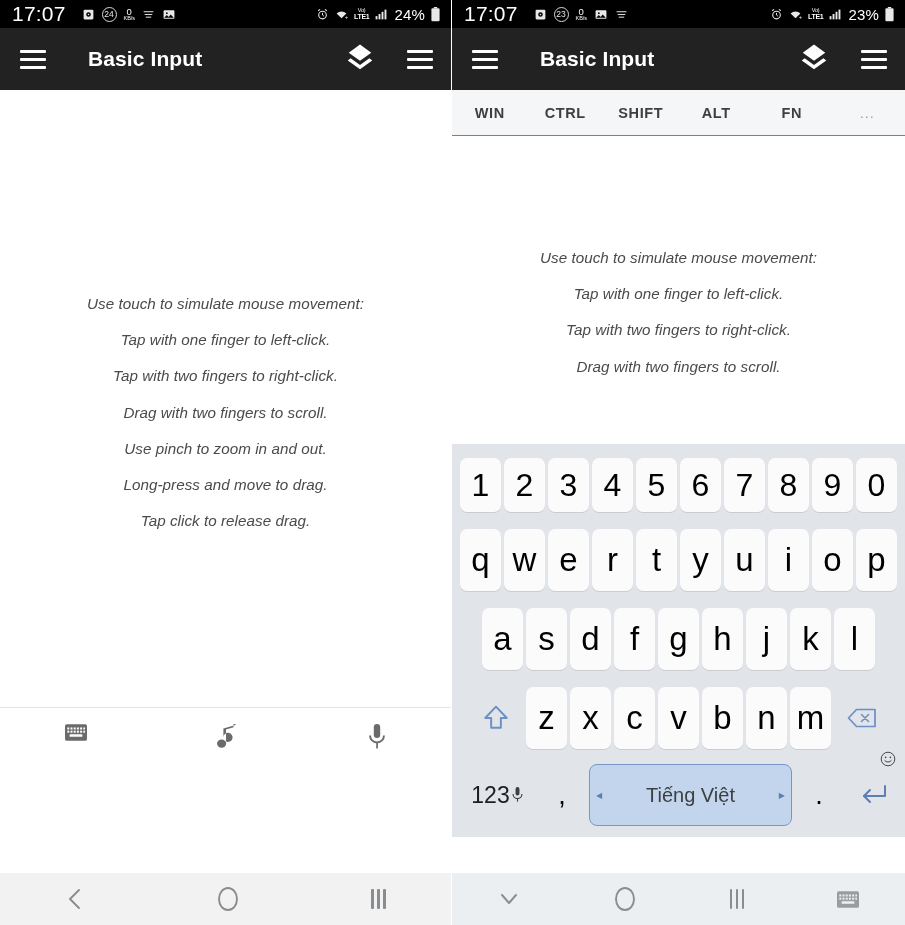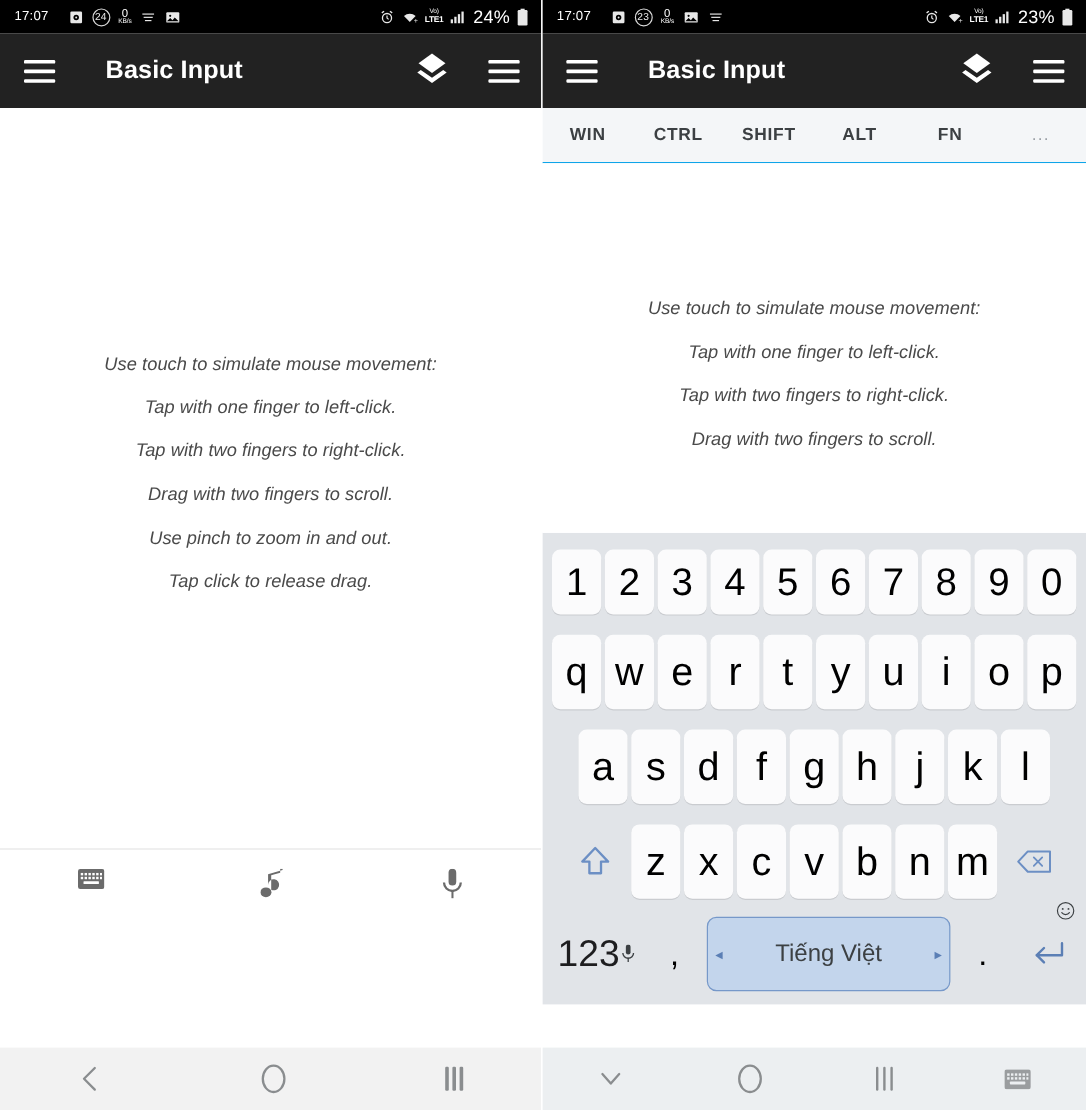--- a/index.html
+++ b/index.html
@@ -13,21 +13,21 @@
   .phone { position: relative; height: 925px; overflow: hidden; background:#fff; }
   .phone.left  { width: 452px; border-right: 1px solid #ffffff; }
   .phone.right { width: 453px; }
 
   
   .statusbar {
     height: 28px; background: #000000; color: #ffffff;
     display: flex; align-items: center; padding: 0 10px 0 12px;
     font-size: 15px; letter-spacing: .2px;
   }
-  .sb-time { font-size: 11px; font-weight: 400; margin-right: 9px; }
+  .sb-time { font-size: 21px; font-weight: 400; margin-right: 9px; }
   .sb-left { display: flex; align-items: center; gap: 7px; flex: 1; }
   .sb-right { display: flex; align-items: center; gap: 5px; }
   .sb-ico { display:flex; align-items:center; justify-content:center; }
   .sb-ico svg { display: block; }
   .circ-num {
     width: 15px; height: 15px; border: 1.3px solid #d8d8d8; border-radius: 50%;
     font-size: 8.5px; display: flex; align-items: center; justify-content: center;
     color: #e8e8e8; line-height: 1;
   }
   .netspeed { display: flex; flex-direction: column; align-items: center; line-height: 1; }
@@ -107,21 +107,21 @@
   .krow.r2 { padding-left: 0; }
   .krow.r3 .key  { width: 41px; height: 62px; margin: 0 1.5px; font-size: 33px; }
   .fnkey {
     background: transparent; box-shadow: none; display: flex;
     align-items: center; justify-content: center; cursor: pointer;
   }
   .shiftkey { width: 58px; height: 62px; }
   .bskey { width: 58px; height: 62px; }
   .k123 {
     width: 84px; height: 64px; display: flex; align-items: center;
-    justify-content: center; font-size: 31px; color: #1d1d1f; cursor: pointer;
+    justify-content: center; font-size: 23px; color: #1d1d1f; cursor: pointer;
     gap: 2px;
   }
   .kcomma, .kperiod {
     width: 46px; height: 64px; display: flex; align-items: flex-end;
     justify-content: center; padding-bottom: 16px; font-size: 27px;
     color: #000; cursor: pointer;
   }
   .kperiod { align-items: center; padding-bottom: 0; }
   .spacekey {
     flex: 1; max-width: 218px; height: 62px; background: #c3d5ec;
@@ -249,20 +249,21 @@
       </div>
     </div>
 
     <div class="content">
       <div class="instructions">
         <p>Use touch to simulate mouse movement:</p>
         <p>Tap with one finger to left-click.</p>
         <p>Tap with two fingers to right-click.</p>
         <p>Drag with two fingers to scroll.</p>
         <p>Use pinch to zoom in and out.</p>
+        <p>Long-press and move to drag.</p>
         <p>Tap click to release drag.</p>
       </div>
 
       <div class="media-toolbar">
         <span class="mi">
           <svg width="22" height="17" viewBox="0 0 24 18">
               <rect x="0" y="0" width="24" height="18" rx="2" fill="#6b6b6b"></rect>
               <g fill="#fff">
                 <rect x="2.5" y="3.5" width="2.2" height="2.2"></rect>
                 <rect x="6" y="3.5" width="2.2" height="2.2"></rect>

